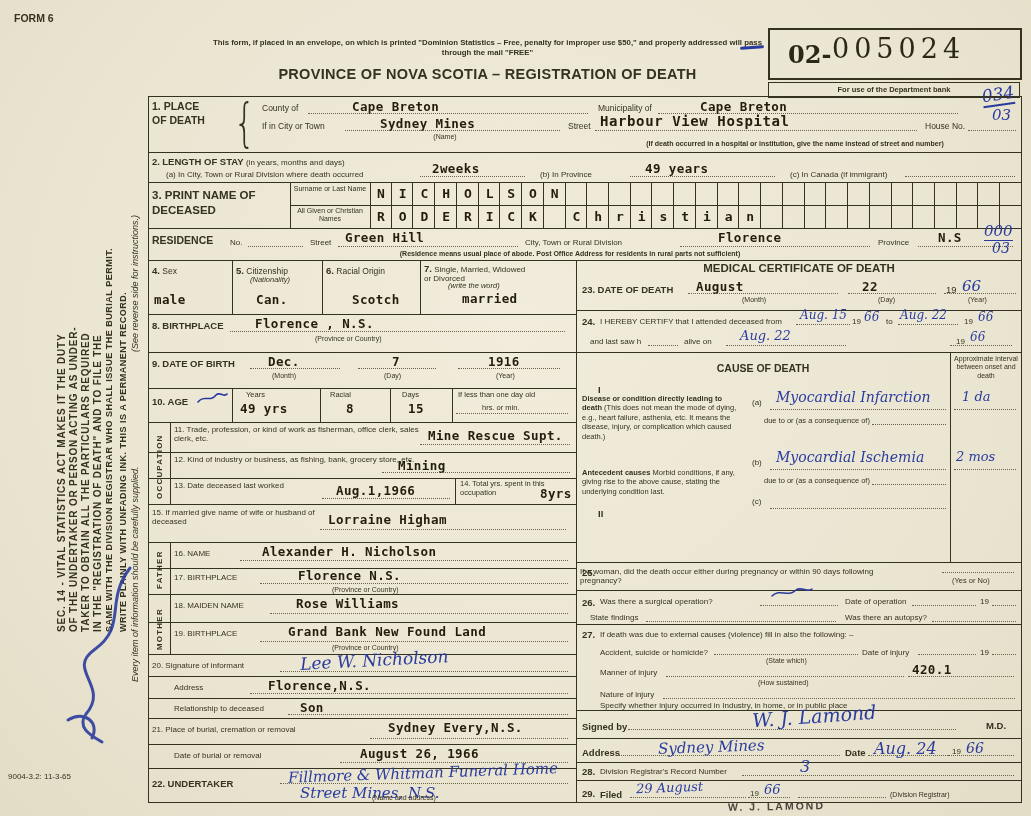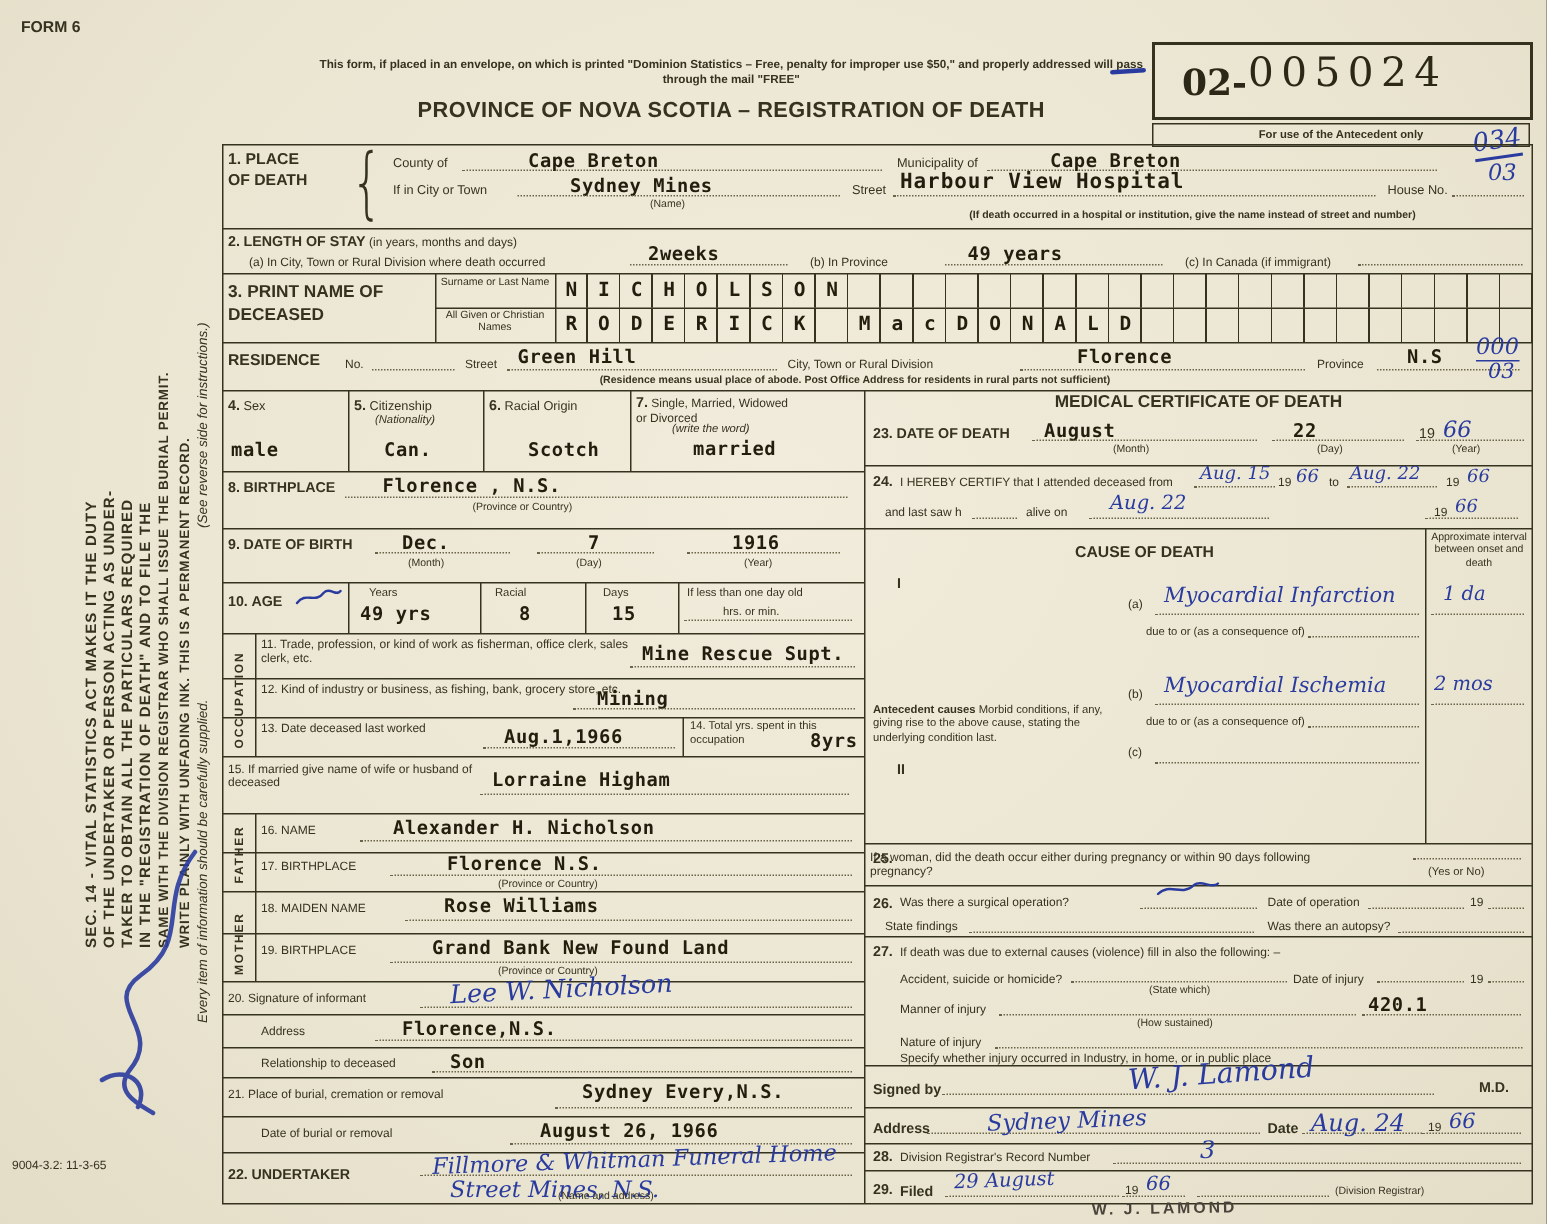--- a/index.html
+++ b/index.html
@@ -45,21 +45,21 @@
     <path d="M82,8 C56,42 80,66 46,90 C18,110 62,126 38,154 C28,168 44,176 54,182 M20,160 C36,150 52,162 44,178" fill="none" stroke="#2a3b9f" stroke-width="3" stroke-linecap="round" opacity="0.9"></path>
   </svg>
 
   <div class="a lb b ctr" style="left:205px;top:38px;width:565px;font-size:7.8px;line-height:1.3">This form, if placed in an envelope, on which is printed "Dominion Statistics – Free, penalty for improper use $50," and properly addressed will pass through the mail "FREE"</div>
   <div class="a lb b ctr" style="left:205px;top:66px;width:565px;font-size:14.5px;letter-spacing:.3px">PROVINCE OF NOVA SCOTIA – REGISTRATION OF DEATH</div>
   <div class="a" style="left:740px;top:46px;width:24px;height:3px;background:#2a3b9f;transform:rotate(-4deg);border-radius:2px"></div>
 
   <div class="a" style="left:768px;top:28px;width:250px;height:48px;border:2.5px solid #35321f"></div>
   <div class="a serif-big b" style="left:788px;top:40px;font-size:24px">02-</div>
   <div class="a serif-big" style="left:832px;top:33px;font-size:27px;letter-spacing:5px">005024</div>
-  <div class="a ctr lb b" style="left:768px;top:82px;width:250px;height:14px;border:1.5px solid #35321f;font-size:7.5px;line-height:13px">For use of the Antecedent only</div>
+  <div class="a ctr lb b" style="left:768px;top:82px;width:250px;height:14px;border:1.5px solid #35321f;font-size:7.5px;line-height:13px">For use of the Department bank</div>
   <div class="a hw" style="left:982px;top:84px;font-size:17px;border-bottom:2px solid #2a3b9f;transform:rotate(-8deg)">034</div>
   <div class="a hw" style="left:992px;top:106px;font-size:15px">03</div>
 
   <div class="a" style="left:148px;top:96px;width:872px;height:705px;border:1.5px solid #35321f"></div>
 
   <div class="a hl" style="left:148px;top:152px;width:874px"></div>
   <div class="a hl" style="left:148px;top:182px;width:874px"></div>
   <div class="a hl" style="left:290px;top:205px;width:732px"></div>
   <div class="a hl" style="left:148px;top:228px;width:874px"></div>
   <div class="a hl" style="left:148px;top:260px;width:874px"></div>
@@ -142,21 +142,21 @@
   <div class="a dl" style="left:630px;top:176px;width:145px"></div>
   <div class="a lb s8" style="left:790px;top:170px">(c) In Canada (if immigrant)</div>
   <div class="a dl" style="left:905px;top:176px;width:110px"></div>
 
   <div class="a lb b s11" style="left:152px;top:188px;width:120px;line-height:1.3">3. PRINT NAME OF DECEASED</div>
   <div class="a lb s7 ctr" style="left:292px;top:185px;width:76px">Surname or Last Name</div>
   <div class="a lb s7 ctr" style="left:292px;top:207px;width:76px">All Given or Christian Names</div>
   <div class="a grid" style="left:370px;top:182px;width:652px;height:23px"></div>
   <div class="a grid" style="left:370px;top:205px;width:652px;height:23px"></div>
   <div class="a gl" style="left:377px;top:186px">NICHOLSON</div>
-  <div class="a gl" style="left:377px;top:209px">RODERICK MacDONALD</div>
+  <div class="a gl" style="left:377px;top:209px">RODERICK Christian</div>
 
   <div class="a lb b s10" style="left:152px;top:234px">RESIDENCE</div>
   <div class="a lb s8" style="left:230px;top:238px">No.</div>
   <div class="a dl" style="left:248px;top:246px;width:55px"></div>
   <div class="a lb s8" style="left:310px;top:238px">Street</div>
   <div class="a ty" style="left:345px;top:230px">Green Hill</div>
   <div class="a dl" style="left:338px;top:246px;width:180px"></div>
   <div class="a lb s8" style="left:525px;top:238px">City, Town or Rural Division</div>
   <div class="a ty" style="left:718px;top:230px">Florence</div>
   <div class="a dl" style="left:680px;top:246px;width:190px"></div>
@@ -324,20 +324,24 @@
   <div class="a lb s8" style="left:684px;top:337px">alive on</div>
   <div class="a hw" style="left:740px;top:328px;font-size:13px">Aug. 22</div>
   <div class="a dl" style="left:726px;top:345px;width:120px"></div>
   <div class="a lb s8" style="left:956px;top:337px">19</div>
   <div class="a hw" style="left:970px;top:330px;font-size:12px">66</div>
   <div class="a dl" style="left:950px;top:345px;width:62px"></div>
 
   <div class="a lb b ctr s10" style="left:576px;top:362px;width:374px">CAUSE OF DEATH</div>
   <div class="a lb s7 ctr" style="left:953px;top:355px;width:66px;line-height:1.2">Approximate interval between onset and death</div>
   <div class="a lb b s9" style="left:598px;top:384px">I</div>
+  <div class="a lb s75" style="left:582px;top:394px;width:162px;line-height:1.25">
+    <span class="b">Disease or condition directly leading to death</span>
+    <span>(This does not mean the mode of dying, e.g., heart failure, asthenia, etc. It means the disease, injury, or complication which caused death.)</span>
+  </div>
   <div class="a lb s75" style="left:582px;top:468px;width:162px;line-height:1.25">
     <span class="b">Antecedent causes</span>
     <span>Morbid conditions, if any, giving rise to the above cause, stating the underlying condition last.</span>
   </div>
   <div class="a lb b s9" style="left:598px;top:508px">II</div>
 
   <div class="a lb s8" style="left:752px;top:398px">(a)</div>
   <div class="a hw" style="left:776px;top:389px">Myocardial Infarction</div>
   <div class="a dl" style="left:770px;top:409px;width:176px"></div>
   <div class="a lb s75" style="left:764px;top:417px">due to or (as a consequence of)</div>

